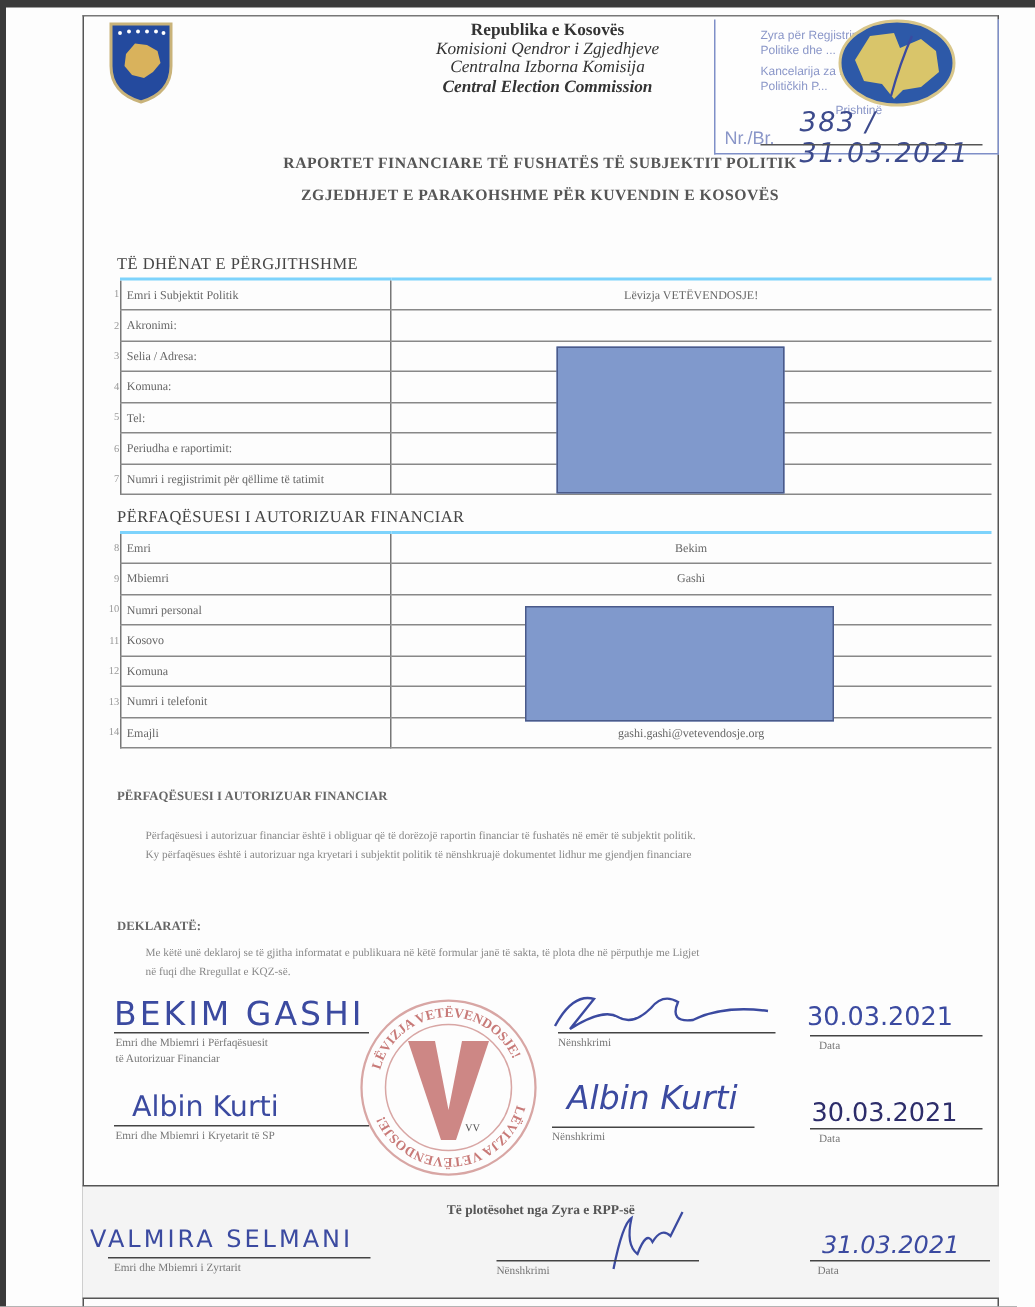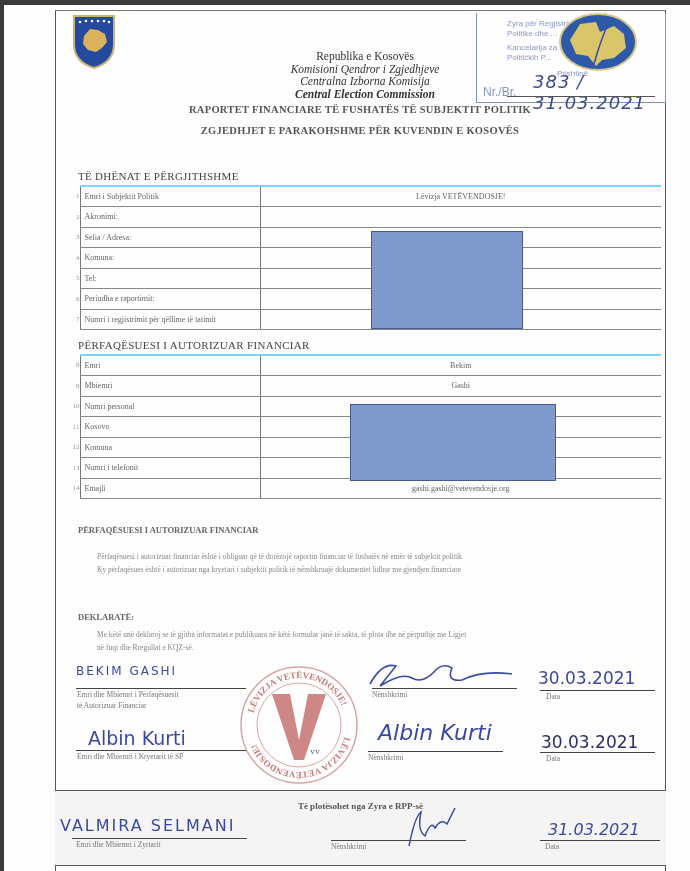--- a/index.html
+++ b/index.html
@@ -19,21 +19,21 @@
     border-left: 1.5px solid #555; border-right: 1.5px solid #555;
     border-top: 1px solid #777;
   }
   .emblem {
     position: absolute; left: 72px; top: 14px; width: 44px; height: 56px;
   }
   .header-text {
     position: absolute; left: 200px; top: 14px; width: 330px; text-align: center;
     font-size: 11.5px; line-height: 12.5px; color: #333;
   }
-  .header-text .b { font-weight: normal; margin-top: 36px; }
+  .header-text .b { font-weight: bold; }
   .header-text .i { font-style: italic; }
   .header-text .ib { font-style: italic; font-weight: bold; }
 
   .reg-stamp {
     position: absolute; left: 476px; top: 13px; width: 190px; height: 90px;
     border: 1px solid #7f8fc8; border-top: none; background: rgba(255,255,255,0.6);
   }
   .reg-stamp .stxt { position: absolute; left: 30px; font-size: 8px; color: #8a96c8; font-family: "Liberation Sans", sans-serif; }
   .reg-stamp .nr { position:absolute; left: 6px; top: 72px; font-size: 12px; color:#8a96c8; font-family: "Liberation Sans", sans-serif;}
   .reg-stamp .num {
@@ -221,21 +221,21 @@
   <path d="M34 30 L52 30 L61 76 L70 30 L88 30 L66 96 L56 96 Z" fill="#c87a78" opacity="0.9"></path>
   <text x="72" y="90" font-size="7" fill="#555" font-family="Liberation Serif, serif">VV</text>
   <defs>
       <path id="arcTop" d="M14 61 A47 47 0 0 1 108 61"></path>
       <path id="arcBot" d="M108 61 A47 47 0 0 1 14 61"></path>
     </defs>
   <text font-size="9" fill="#c87a78" font-weight="bold" font-family="Liberation Serif, serif"><textPath href="#arcTop" startOffset="8%">LËVIZJA VETËVENDOSJE!</textPath></text>
   <text font-size="9" fill="#c87a78" font-weight="bold" font-family="Liberation Serif, serif"><textPath href="#arcBot" startOffset="8%">LËVIZJA VETËVENDOSJE!</textPath></text>
 </svg>
 
-<div class="handwrite" style="left:76px; top:664px; font-size:12px; letter-spacing:2px; font-style:normal;">BEKIM GASHI</div>
+<div class="handwrite" style="left:76px; top:664px; font-size:22px; letter-spacing:2px; font-style:normal;">BEKIM GASHI</div>
 <div class="sig-line" style="left:76px; top:688px; width:170px;"></div>
 <div class="sig-label" style="left:77px; top:690px;">Emri dhe Mbiemri i Përfaqësuesit</div>
 <div class="sig-label" style="left:77px; top:701px;">të Autorizuar Financiar</div>
 <svg style="position:absolute; left:362px; top:658px; width:160px; height:34px;" viewBox="0 0 160 34">
   <path d="M8 26 Q20 4 34 8 Q26 18 18 28 Q40 14 50 20 Q60 26 72 14 Q80 4 90 10 Q84 24 100 22 Q120 12 150 16" stroke="#3b4aa0" stroke-width="1.6" fill="none"></path>
 </svg>
 <div class="sig-line" style="left:372px; top:688px; width:145px;"></div>
 <div class="sig-label" style="left:372px; top:690px;">Nënshkrimi</div>
 <div class="handwrite" style="left:538px; top:668px; font-size:17px; font-style:normal;">30.03.2021</div>
 <div class="sig-line" style="left:540px; top:690px; width:115px;"></div>

